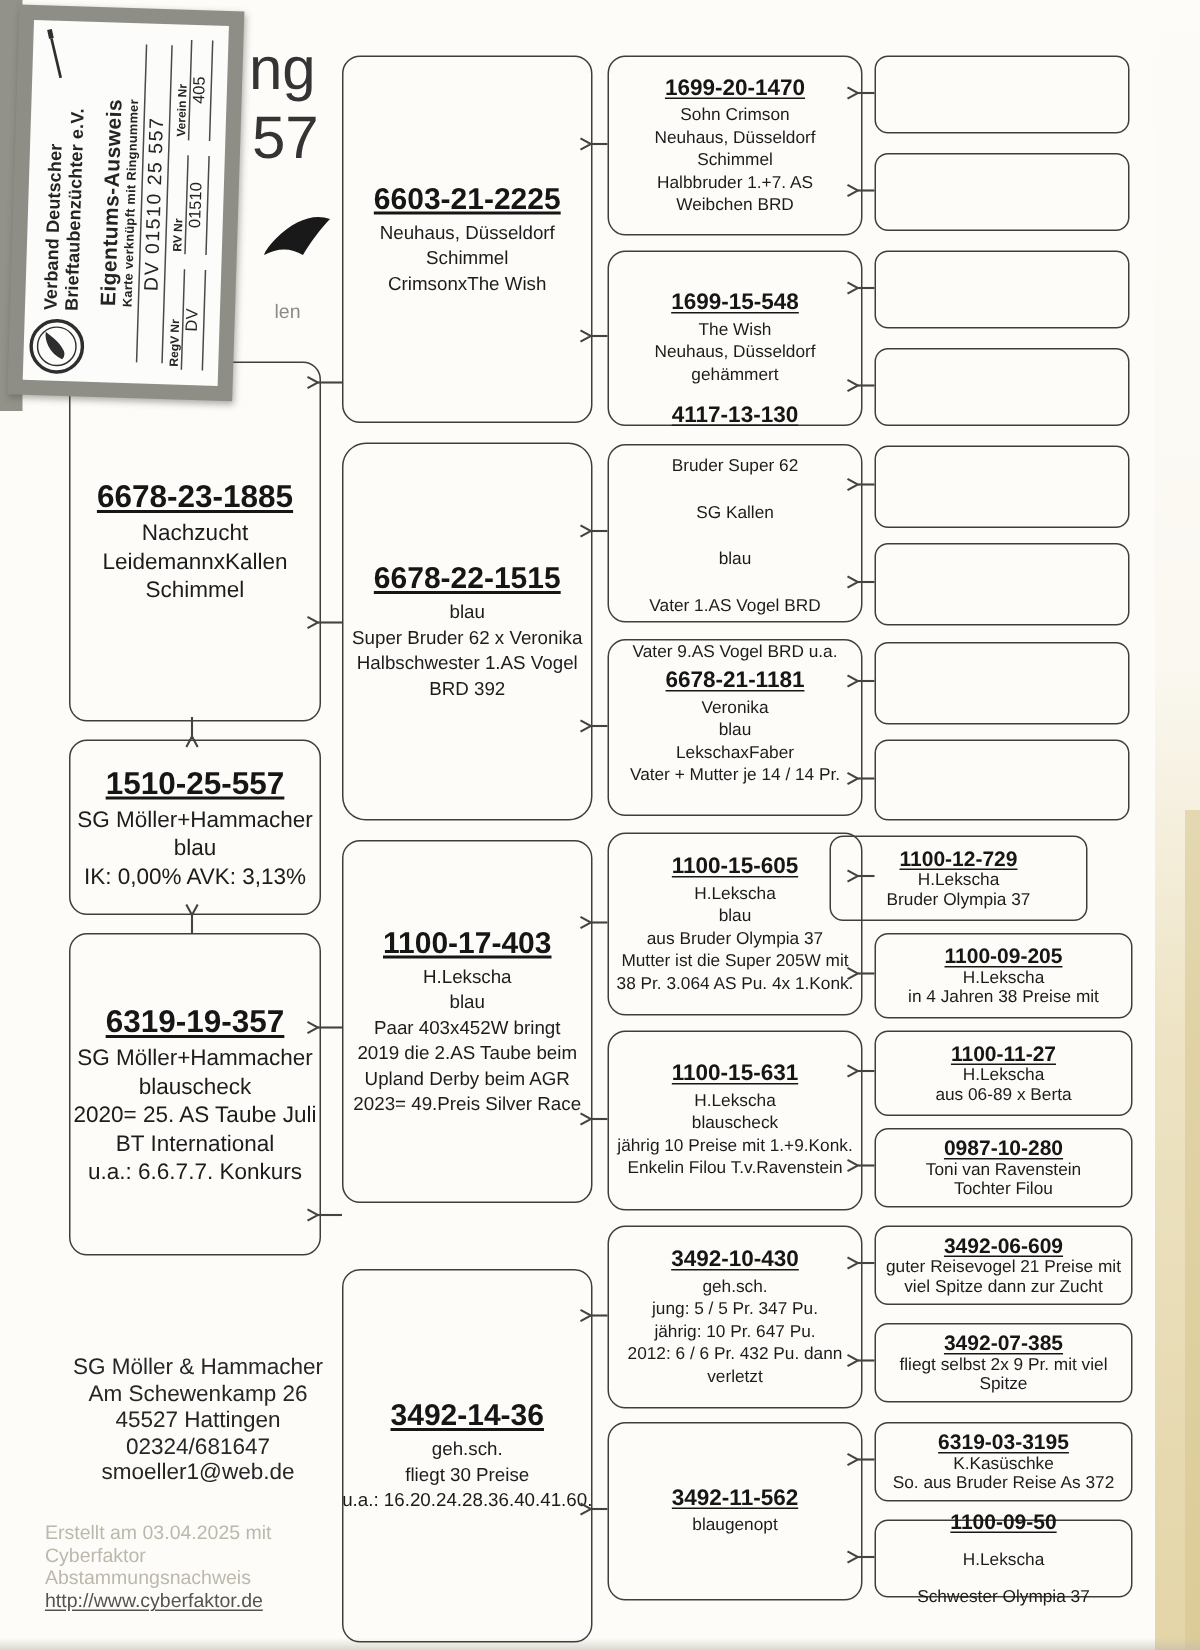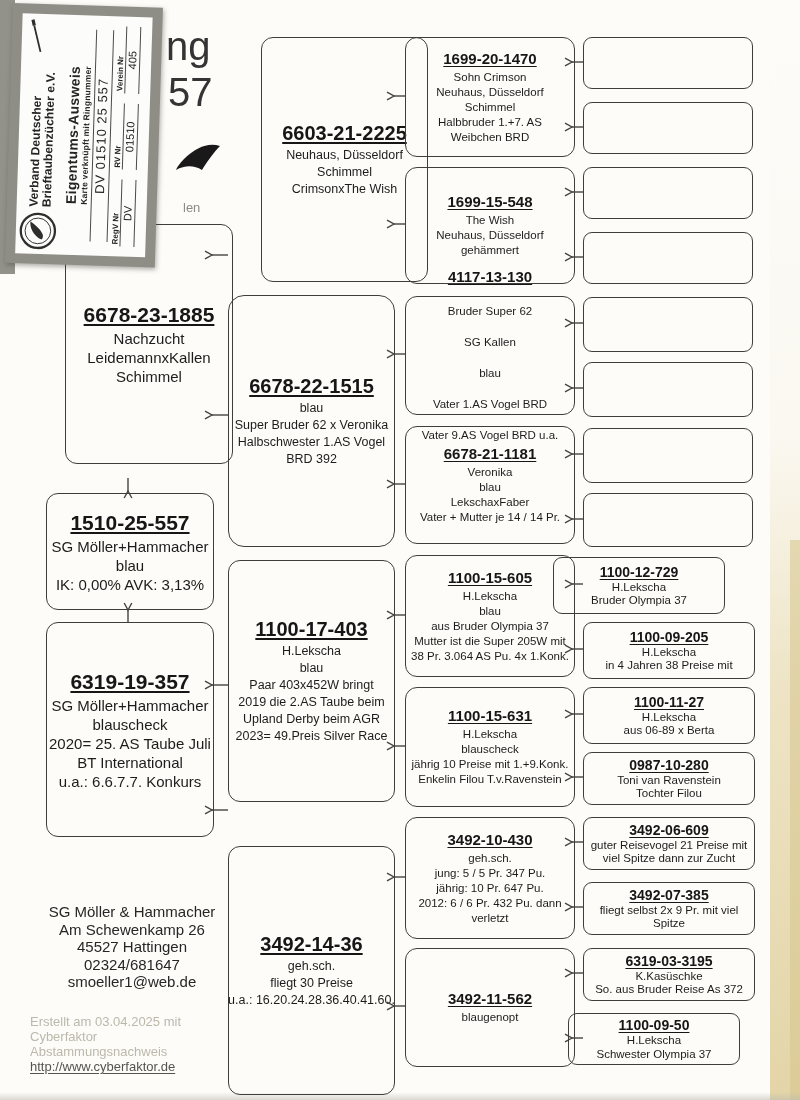--- a/index.html
+++ b/index.html
@@ -80,41 +80,41 @@
   <div class="frag frag2">57</div>
   <div class="frag-small">len</div>
 
   <div class="pigeon">
     <svg width="44" height="40" viewBox="0 0 44 40">
       <path d="M44 7 C33 3 20 8 8 20 C4 24 1 28 0 31 C9 26 18 26 26 31 C30 24 38 13 44 7 Z" fill="#191919"></path>
     </svg>
   </div>
 
   <div class="tree">
-      <div class="box gen1" style="left: 46px; top: 224px; width: 166px; height: 238px; margin-left: 19px;">
+      <div class="box gen1" style="left: 46px; top: 241px; width: 166px; height: 238px;">
         <div class="ring">6678-23-1885</div>
         <div class="bl">Nachzucht</div>
         <div class="bl">LeidemannxKallen</div>
         <div class="bl">Schimmel</div>
       </div>
       <div class="box gen1" style="left: 46px; top: 493px; width: 166px; height: 115px;">
         <div class="ring">1510-25-557</div>
         <div class="bl">SG Möller+Hammacher</div>
         <div class="bl">blau</div>
         <div class="bl">IK: 0,00%  AVK: 3,13%</div>
       </div>
       <div class="box gen1" style="left: 46px; top: 622px; width: 166px; height: 213px;">
         <div class="ring">6319-19-357</div>
         <div class="bl">SG Möller+Hammacher</div>
         <div class="bl">blauscheck</div>
         <div class="bl">2020= 25. AS Taube Juli</div>
         <div class="bl">BT International</div>
         <div class="bl">u.a.: 6.6.7.7. Konkurs</div>
       </div>
-      <div class="box gen2" style="left: 228px; top: 37px; width: 165px; height: 243px; margin-left: 33px;">
+      <div class="box gen2" style="left: 228px; top: 37px; width: 165px; height: 243px;">
         <div class="ring">6603-21-2225</div>
         <div class="bl">Neuhaus, Düsseldorf</div>
         <div class="bl">Schimmel</div>
         <div class="bl">CrimsonxThe Wish</div>
       </div>
       <div class="box gen2" style="left: 228px; top: 295px; width: 165px; height: 250px; border-radius: 16px;">
         <div class="ring">6678-22-1515</div>
         <div class="bl">blau</div>
         <div class="bl">Super Bruder 62 x Veronika</div>
         <div class="bl">Halbschwester 1.AS Vogel</div>
@@ -227,21 +227,21 @@
       <div class="box gen4" style="left: 583px; top: 882px; width: 170px; height: 51px;">
         <div class="ring">3492-07-385</div>
         <div class="bl">fliegt selbst 2x 9 Pr. mit viel</div>
         <div class="bl">Spitze</div>
       </div>
       <div class="box gen4" style="left: 583px; top: 948px; width: 170px; height: 51px;">
         <div class="ring">6319-03-3195</div>
         <div class="bl">K.Kasüschke</div>
         <div class="bl">So. aus Bruder Reise As 372</div>
       </div>
-      <div class="box gen4" style="left: 568px; top: 1013px; width: 170px; height: 50px;">
+      <div class="box gen4" style="left: 583px; top: 1013px; width: 170px; height: 50px; gap: 11px;">
         <div class="ring">1100-09-50</div>
         <div class="bl">H.Lekscha</div>
         <div class="bl">Schwester Olympia 37</div>
       </div>
     </div>
 
   <svg class="arrows" width="800" height="1100">
       <defs>
         <marker id="ah" markerWidth="10" markerHeight="10" refX="1.5" refY="5" orient="auto" markerUnits="userSpaceOnUse">
           <path d="M8.5 1.2 L1.5 5 L8.5 8.8" fill="none" stroke="#45433f" stroke-width="1.4"></path>

